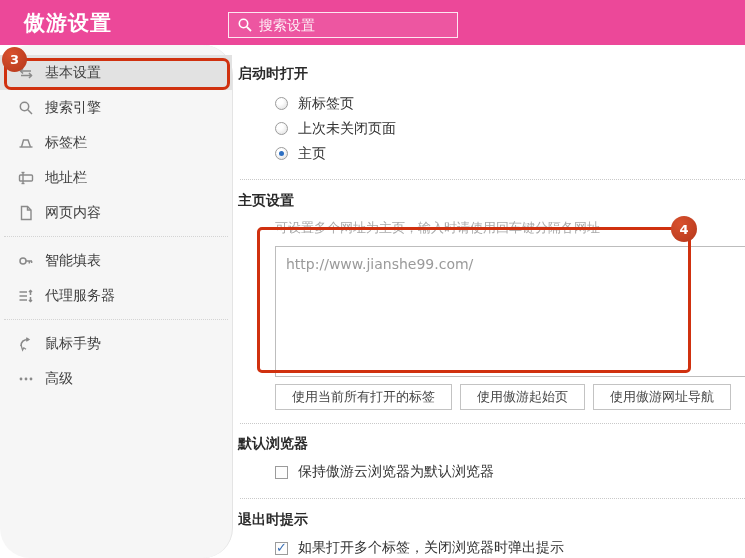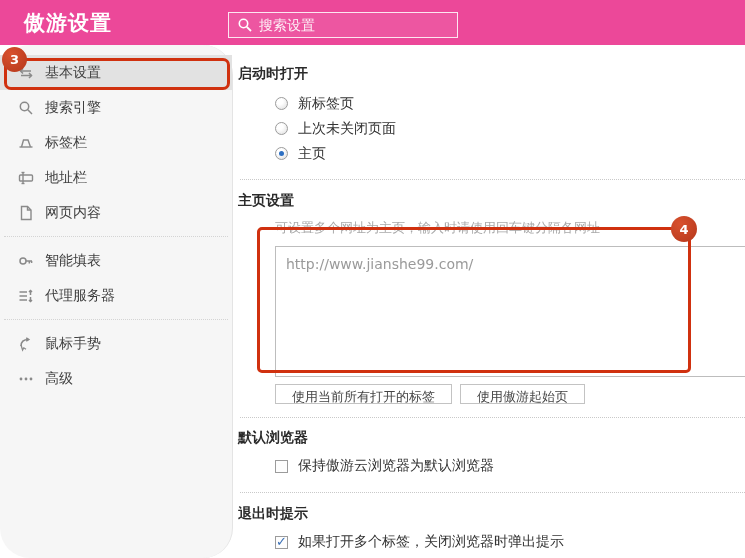--- a/index.html
+++ b/index.html
@@ -57,21 +57,21 @@
   .divider { border-top:1px dotted #c9c9c9; margin-left:6px; margin-top:13px; }
   .h-home { margin-top:12px; }
   .hint { margin-top:9px; margin-left:41px; color:#a9a9a9; font-size:13px; }
   .url-area {
     display:block; margin-top:9px; margin-left:41px; width:480px; height:131px;
     border:1px solid #bdbdbd; resize:none; outline:none; background:#fff;
     font-family:inherit; font-size:14px; color:#9a9a9a; padding:8px 10px; line-height:1.4;
   }
   .btn-row { display:flex; gap:8px; margin-left:41px; margin-top:7px; }
   .btn {
-    height:20px; border:1px solid #c3c3c3; background:#fff; color:#454545;
+    height:26px; border:1px solid #c3c3c3; background:#fff; color:#454545;
     font-size:13px; font-family:inherit; padding:0 16px; cursor:pointer; line-height:24px; white-space:nowrap;
   }
   .h-default { margin-top:11px; }
   .chk-row { display:flex; align-items:center; gap:10px; margin-left:41px; margin-top:9px; height:20px; cursor:pointer; }
   .checkbox {
     width:13px; height:13px; border:1px solid #9b9b9b; background:#fdfdfd; position:relative; flex:none;
   }
   .checkbox.checked::after {
     content:"\2713"; position:absolute; left:0; top:-3px; color:#3a6fb5;
     font-weight:bold; font-size:13px;
@@ -240,20 +240,21 @@
     </div>
 
     <div class="divider"></div>
 
     <div class="sect-h h-home">主页设置</div>
     <div class="hint">可设置多个网址为主页，输入时请使用回车键分隔各网址</div>
     <textarea class="url-area" spellcheck="false" style="">http://www.jianshe99.com/</textarea>
     <div class="btn-row">
       <button class="btn">使用当前所有打开的标签</button>
       <button class="btn">使用傲游起始页</button>
+      <button class="btn">使用傲游网址导航</button>
     </div>
 
     <div class="divider"></div>
 
     <div class="sect-h h-default">默认浏览器</div>
     <div class="chk-row">
       <span class="checkbox"></span>
       <span>保持傲游云浏览器为默认浏览器</span>
     </div>
 

